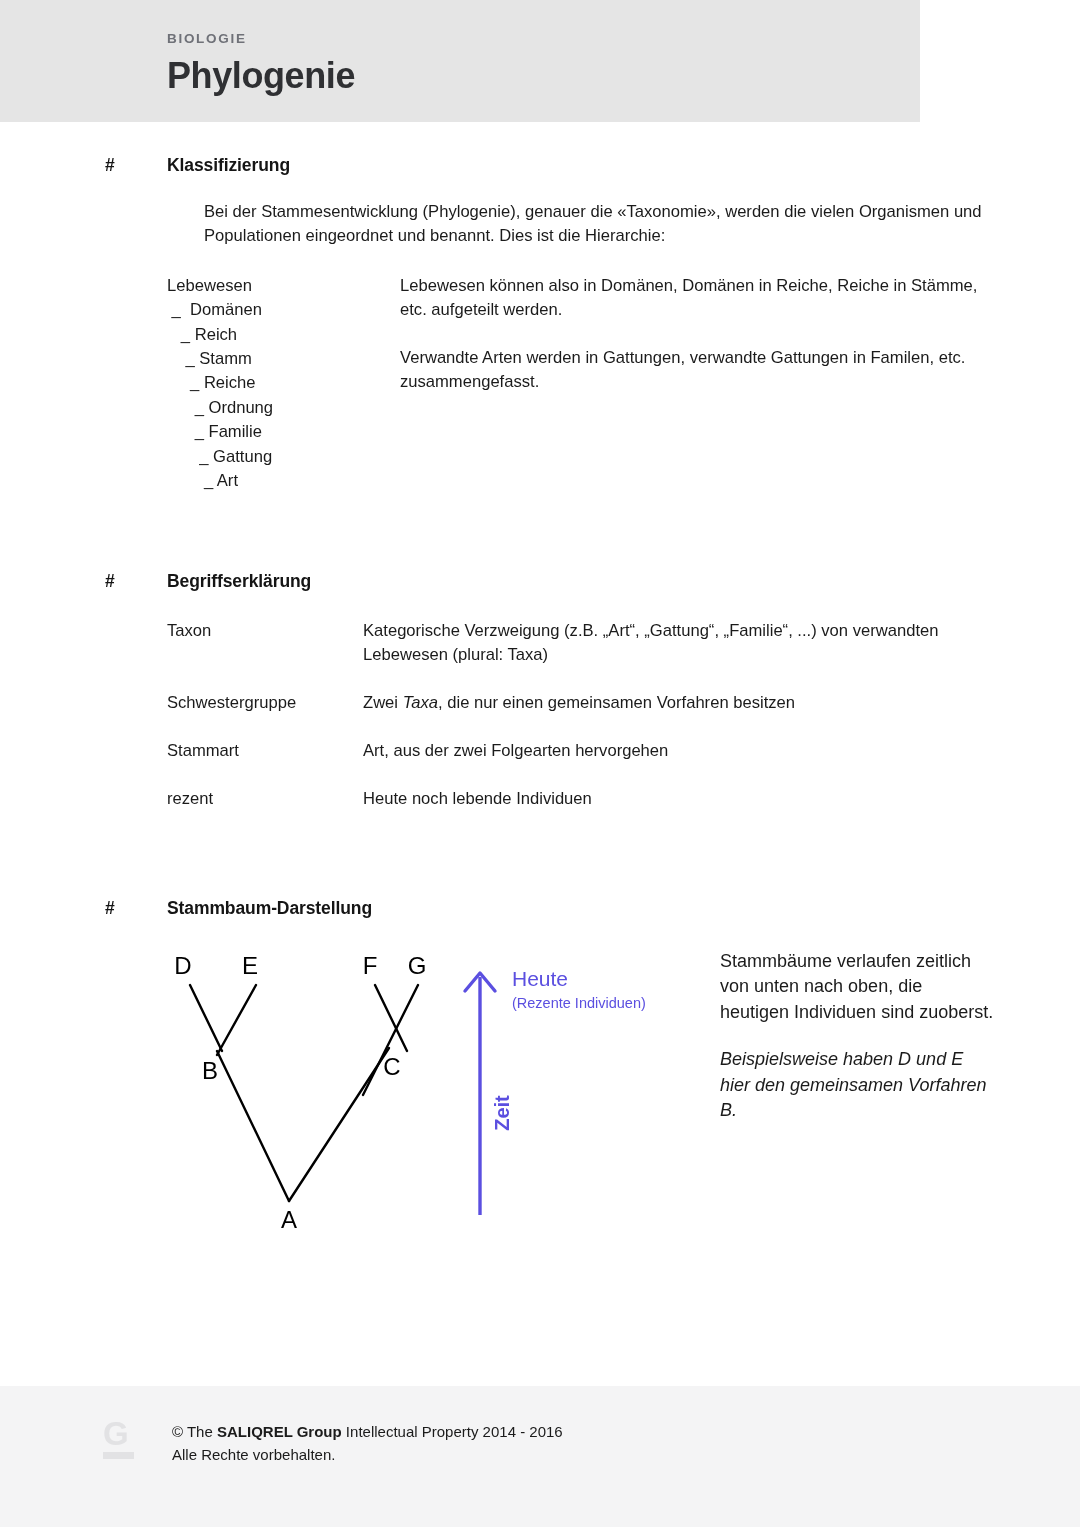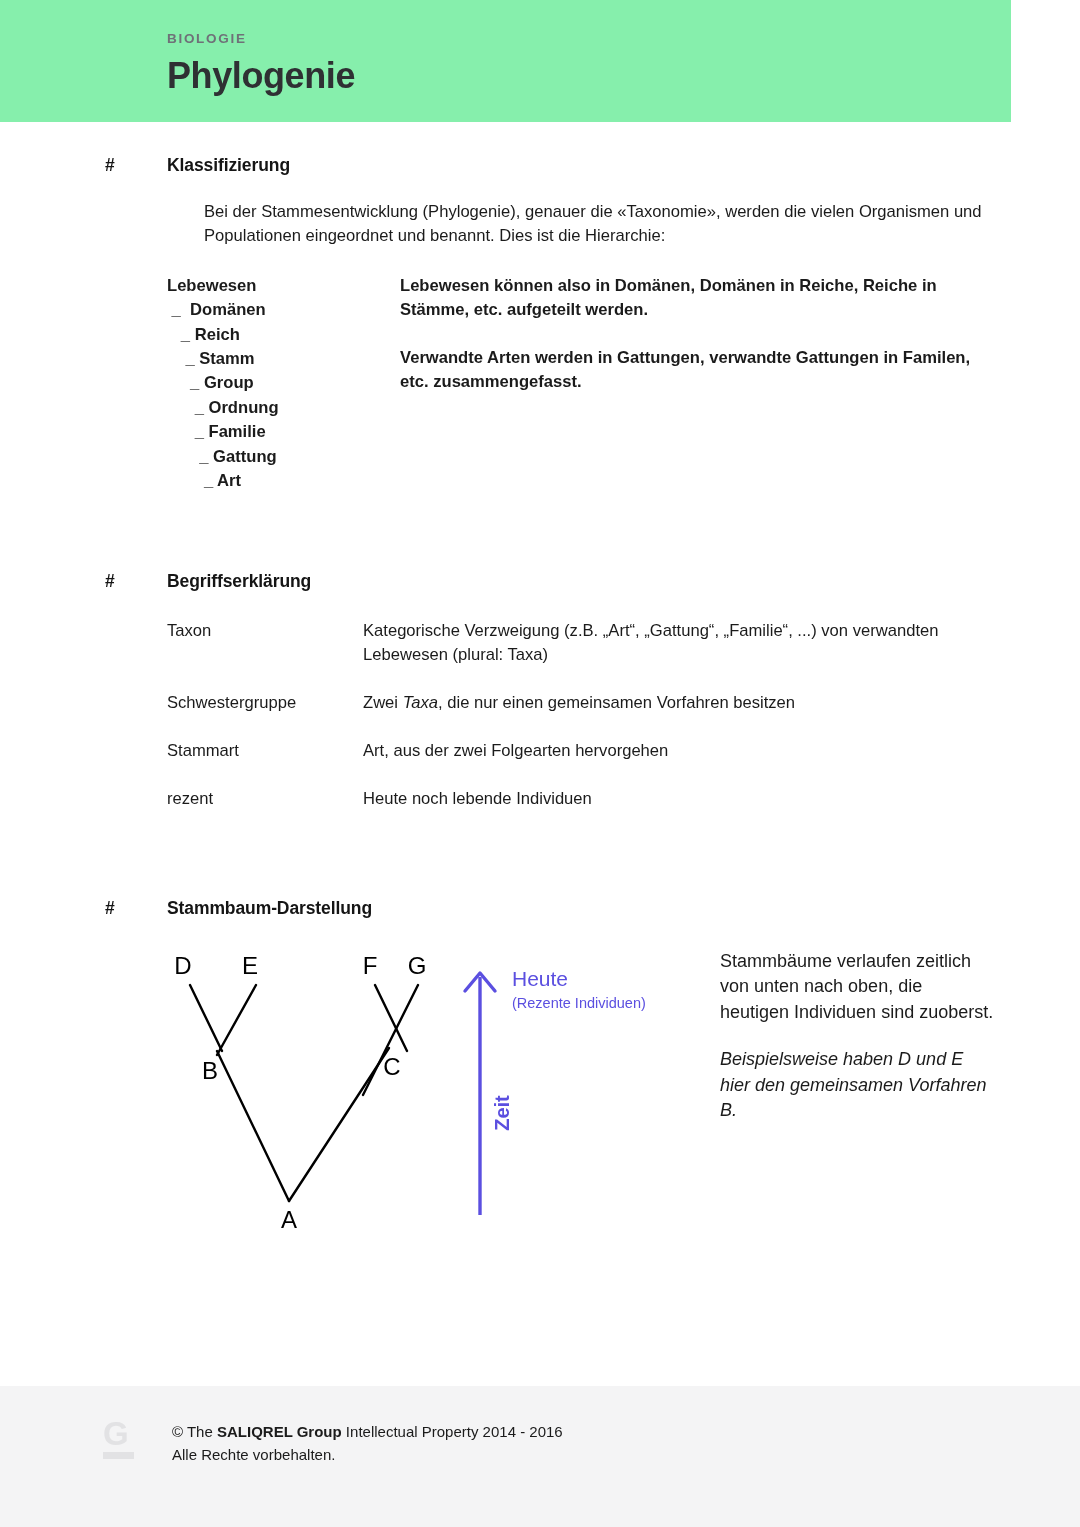--- a/index.html
+++ b/index.html
@@ -14,23 +14,23 @@
     color: #1b1b1b;
     position: relative;
     overflow: hidden;
     -webkit-font-smoothing: antialiased;
   }
 
   
   .header-band {
     position: absolute;
     left: 0; top: 0;
-    width: 1011px;
+    width: 920px;
     height: 122px;
-    background: #86efac;
+    background: #e5e5e5;
   }
   .header-inner {
     position: absolute;
     left: 167px;
     top: 32px;
   }
   .kicker {
     font-size: 13.5px;
     letter-spacing: 1.7px;
     font-weight: 600;
@@ -86,21 +86,20 @@
     padding-left: 167px;
     padding-right: 95px;
     max-width: 800px;
   }
 
   
   .row {
     display: flex;
     padding-left: 167px;
     padding-right: 85px;
-    font-weight: bold;
   }
   .col-left {
     width: 196px;
     flex: 0 0 196px;
   }
   .col-right {
     flex: 1 1 auto;
   }
 
   .hier-line {
@@ -219,21 +218,21 @@
     <div class="para-block body-text">Bei der Stammesentwicklung (Phylogenie), genauer die «Taxonomie», werden die vielen Organismen und Populationen eingeordnet und benannt. Dies ist die Hierarchie:</div>
 
     <div style="height:25px"></div>
 
     <div class="row">
       <div class="col-left">
         <div class="hier-line">Lebewesen</div>
         <div class="hier-line"> _  Domänen</div>
         <div class="hier-line">   _ Reich</div>
         <div class="hier-line">    _ Stamm</div>
-        <div class="hier-line">     _ Group</div>
+        <div class="hier-line">     _ Reiche</div>
         <div class="hier-line">      _ Ordnung</div>
         <div class="hier-line">      _ Familie</div>
         <div class="hier-line">       _ Gattung</div>
         <div class="hier-line">        _ Art</div>
       </div>
       <div class="col-right body-text">
         <div>Lebewesen können also in Domänen, Domänen in Reiche, Reiche in Stämme, etc. aufgeteilt werden.</div>
         <div style="height:23px"></div>
         <div>Verwandte Arten werden in Gattungen, verwandte Gattungen in Familen, etc. zusammengefasst.</div>
       </div>

